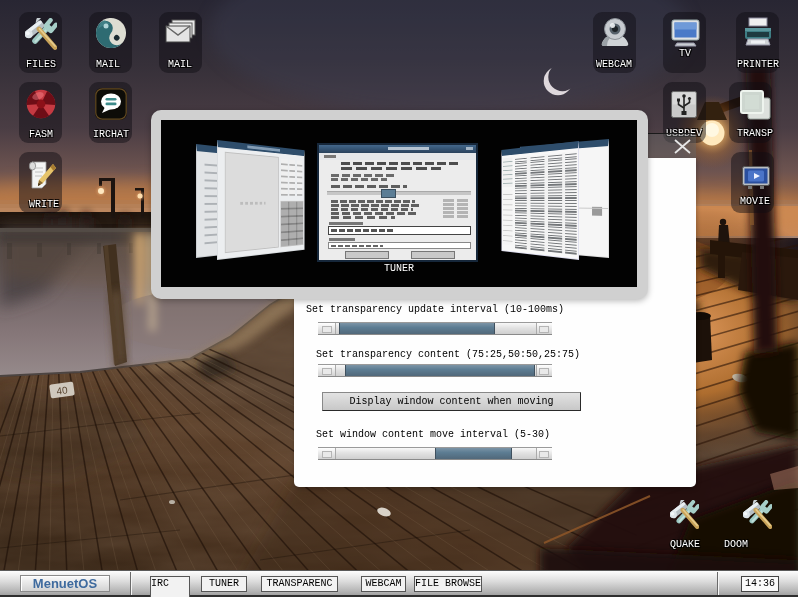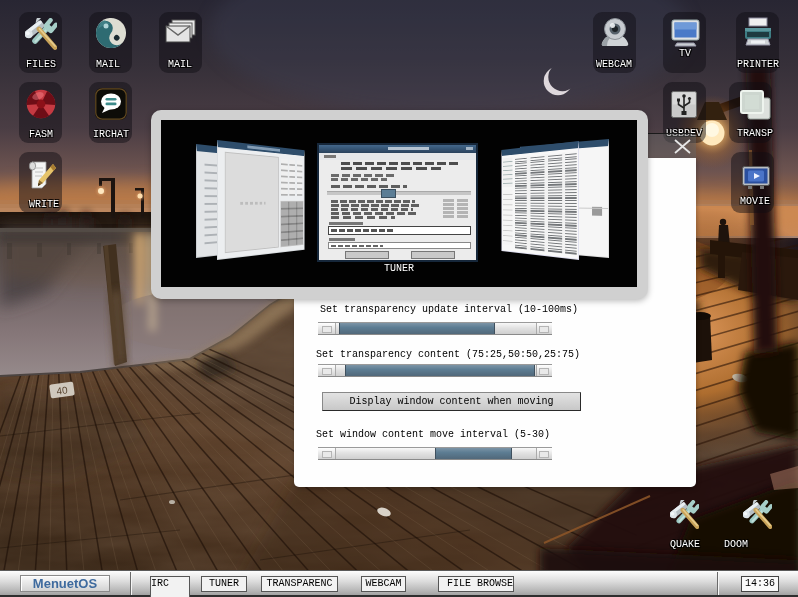--- a/index.html
+++ b/index.html
@@ -472,21 +472,21 @@
 <div class="abs" style="left:294px;top:133px;width:402px;height:354px;">
   <div class="abs" style="left:0;top:0;width:402px;height:25px;background:rgba(105,105,105,0.45);border-top:1px solid #1a1a1a;box-sizing:border-box;"></div>
   <svg class="abs" style="left:380px;top:6px" width="17" height="15" viewBox="0 0 17 15">
     <g stroke="#e6e6e6" stroke-width="1.8">
       <line x1="1" y1="1" x2="16" y2="14"></line>
       <line x1="16" y1="1" x2="1" y2="14"></line>
     </g>
   </svg>
   <div class="abs" style="left:0;top:25px;width:402px;height:329px;background:#fefefe;border-radius:0 0 5px 5px;box-shadow:1px 2px 4px rgba(0,0,0,0.25);"></div>
 </div>
-<div class="wintext" style="left:320px;top:304px">Set transparency update interval (10-100ms)</div>
+<div class="wintext" style="left:306px;top:304px">Set transparency update interval (10-100ms)</div>
 <div class="slider" style="left:318px;top:322px">
   <div class="scap">
       <div class="sgrip"></div>
     </div>
   <div class="sthumb" style="left:21px;width:154px"></div>
   <div class="scapr">
       <div class="sgrip" style="left:2px"></div>
     </div>
 </div>
 <div class="wintext" style="left:316px;top:349px">Set transparency content (75:25,50:50,25:75)</div>
@@ -586,17 +586,17 @@
 
 <div class="abs" style="left:0;top:570px;width:798px;height:27px;background:linear-gradient(#fdfdfd,#dcdcdc 40%,#b2b2b2 80%,#989898);border-top:1px solid #5a5a5a;box-sizing:border-box;">
   <div class="abs" style="left:0;bottom:0;width:798px;height:2px;background:#2e2e2e;"></div>
   <div class="abs" style="left:20px;top:4px;width:90px;height:17px;background:linear-gradient(#fafafa,#d2d2d2);border:1px solid #8a8a8a;box-shadow:inset 1px 1px 0 #fff;box-sizing:border-box;text-align:center;font:bold 13px 'Liberation Sans',sans-serif;color:#3e6a9e;line-height:15px;">MenuetOS</div>
   <div class="abs" style="left:130px;top:1px;width:1px;height:23px;background:#6a6a6a;"></div>
   <div class="abs" style="left:131px;top:1px;width:1px;height:23px;background:#f5f5f5;"></div>
   <div class="abs" style="left:150px;top:5px;width:40px;height:28px;background:#f2f2f2;border:1px solid #555;box-sizing:border-box;text-align:left;font:10px 'Liberation Mono',monospace;line-height:14px;color:#000;">IRC</div>
   <div class="abs" style="left:201px;top:5px;width:46px;height:16px;background:#f2f2f2;border:1px solid #555;box-sizing:border-box;text-align:center;font:10px 'Liberation Mono',monospace;line-height:14px;color:#000;">TUNER</div>
   <div class="abs" style="left:261px;top:5px;width:77px;height:16px;background:#f2f2f2;border:1px solid #555;box-sizing:border-box;text-align:center;font:10px 'Liberation Mono',monospace;line-height:14px;color:#000;">TRANSPARENC</div>
   <div class="abs" style="left:361px;top:5px;width:45px;height:16px;background:#f2f2f2;border:1px solid #555;box-sizing:border-box;text-align:center;font:10px 'Liberation Mono',monospace;line-height:14px;color:#000;">WEBCAM</div>
-  <div class="abs" style="left:438px;top:5px;width:76px;height:16px;background:#f2f2f2;border:1px solid #555;box-sizing:border-box;text-align:right;font:10px 'Liberation Mono',monospace;line-height:14px;color:#000;">FILE BROWSE</div>
+  <div class="abs" style="left:414px;top:5px;width:68px;height:16px;background:#f2f2f2;border:1px solid #555;box-sizing:border-box;text-align:right;font:10px 'Liberation Mono',monospace;line-height:14px;color:#000;">FILE BROWSE</div>
   <div class="abs" style="left:717px;top:1px;width:1px;height:23px;background:#6a6a6a;"></div>
   <div class="abs" style="left:718px;top:1px;width:1px;height:23px;background:#f5f5f5;"></div>
   <div class="abs" style="left:741px;top:5px;width:38px;height:16px;background:#fafafa;border:1px solid #444;box-sizing:border-box;text-align:center;font:10px 'Liberation Mono',monospace;line-height:14px;color:#000;">14:36</div>
 </div>
 
 </body></html>

